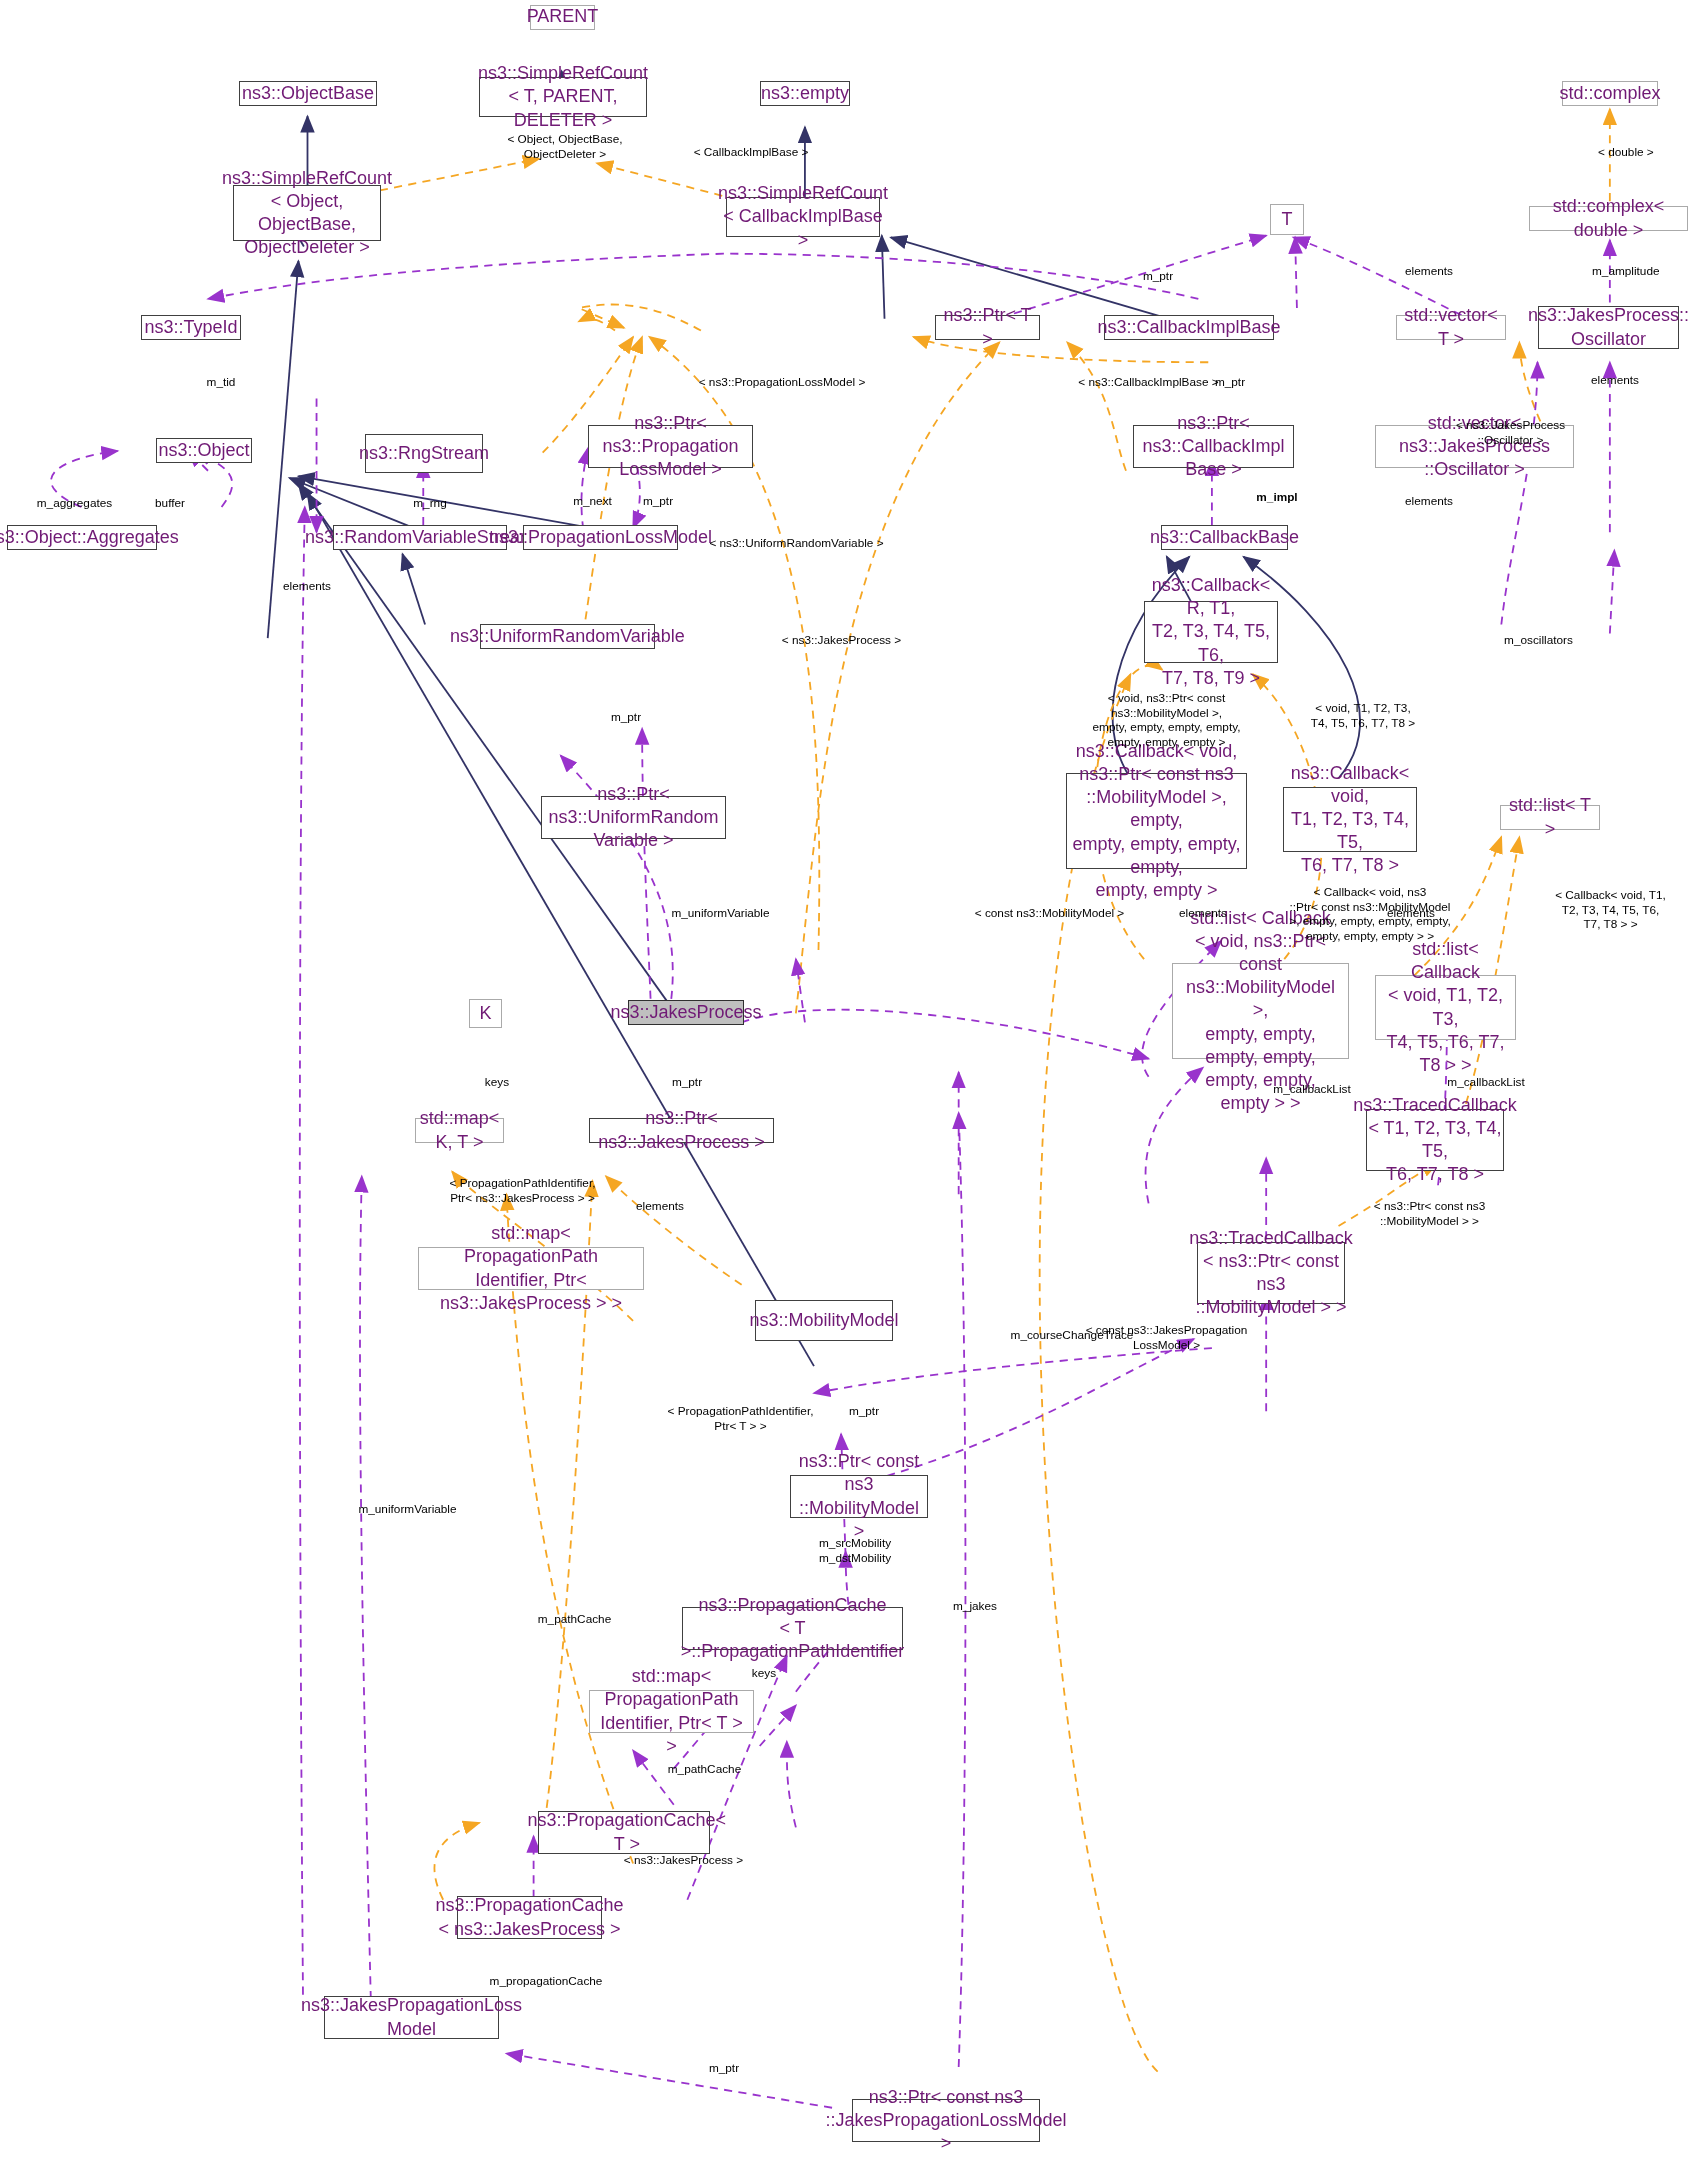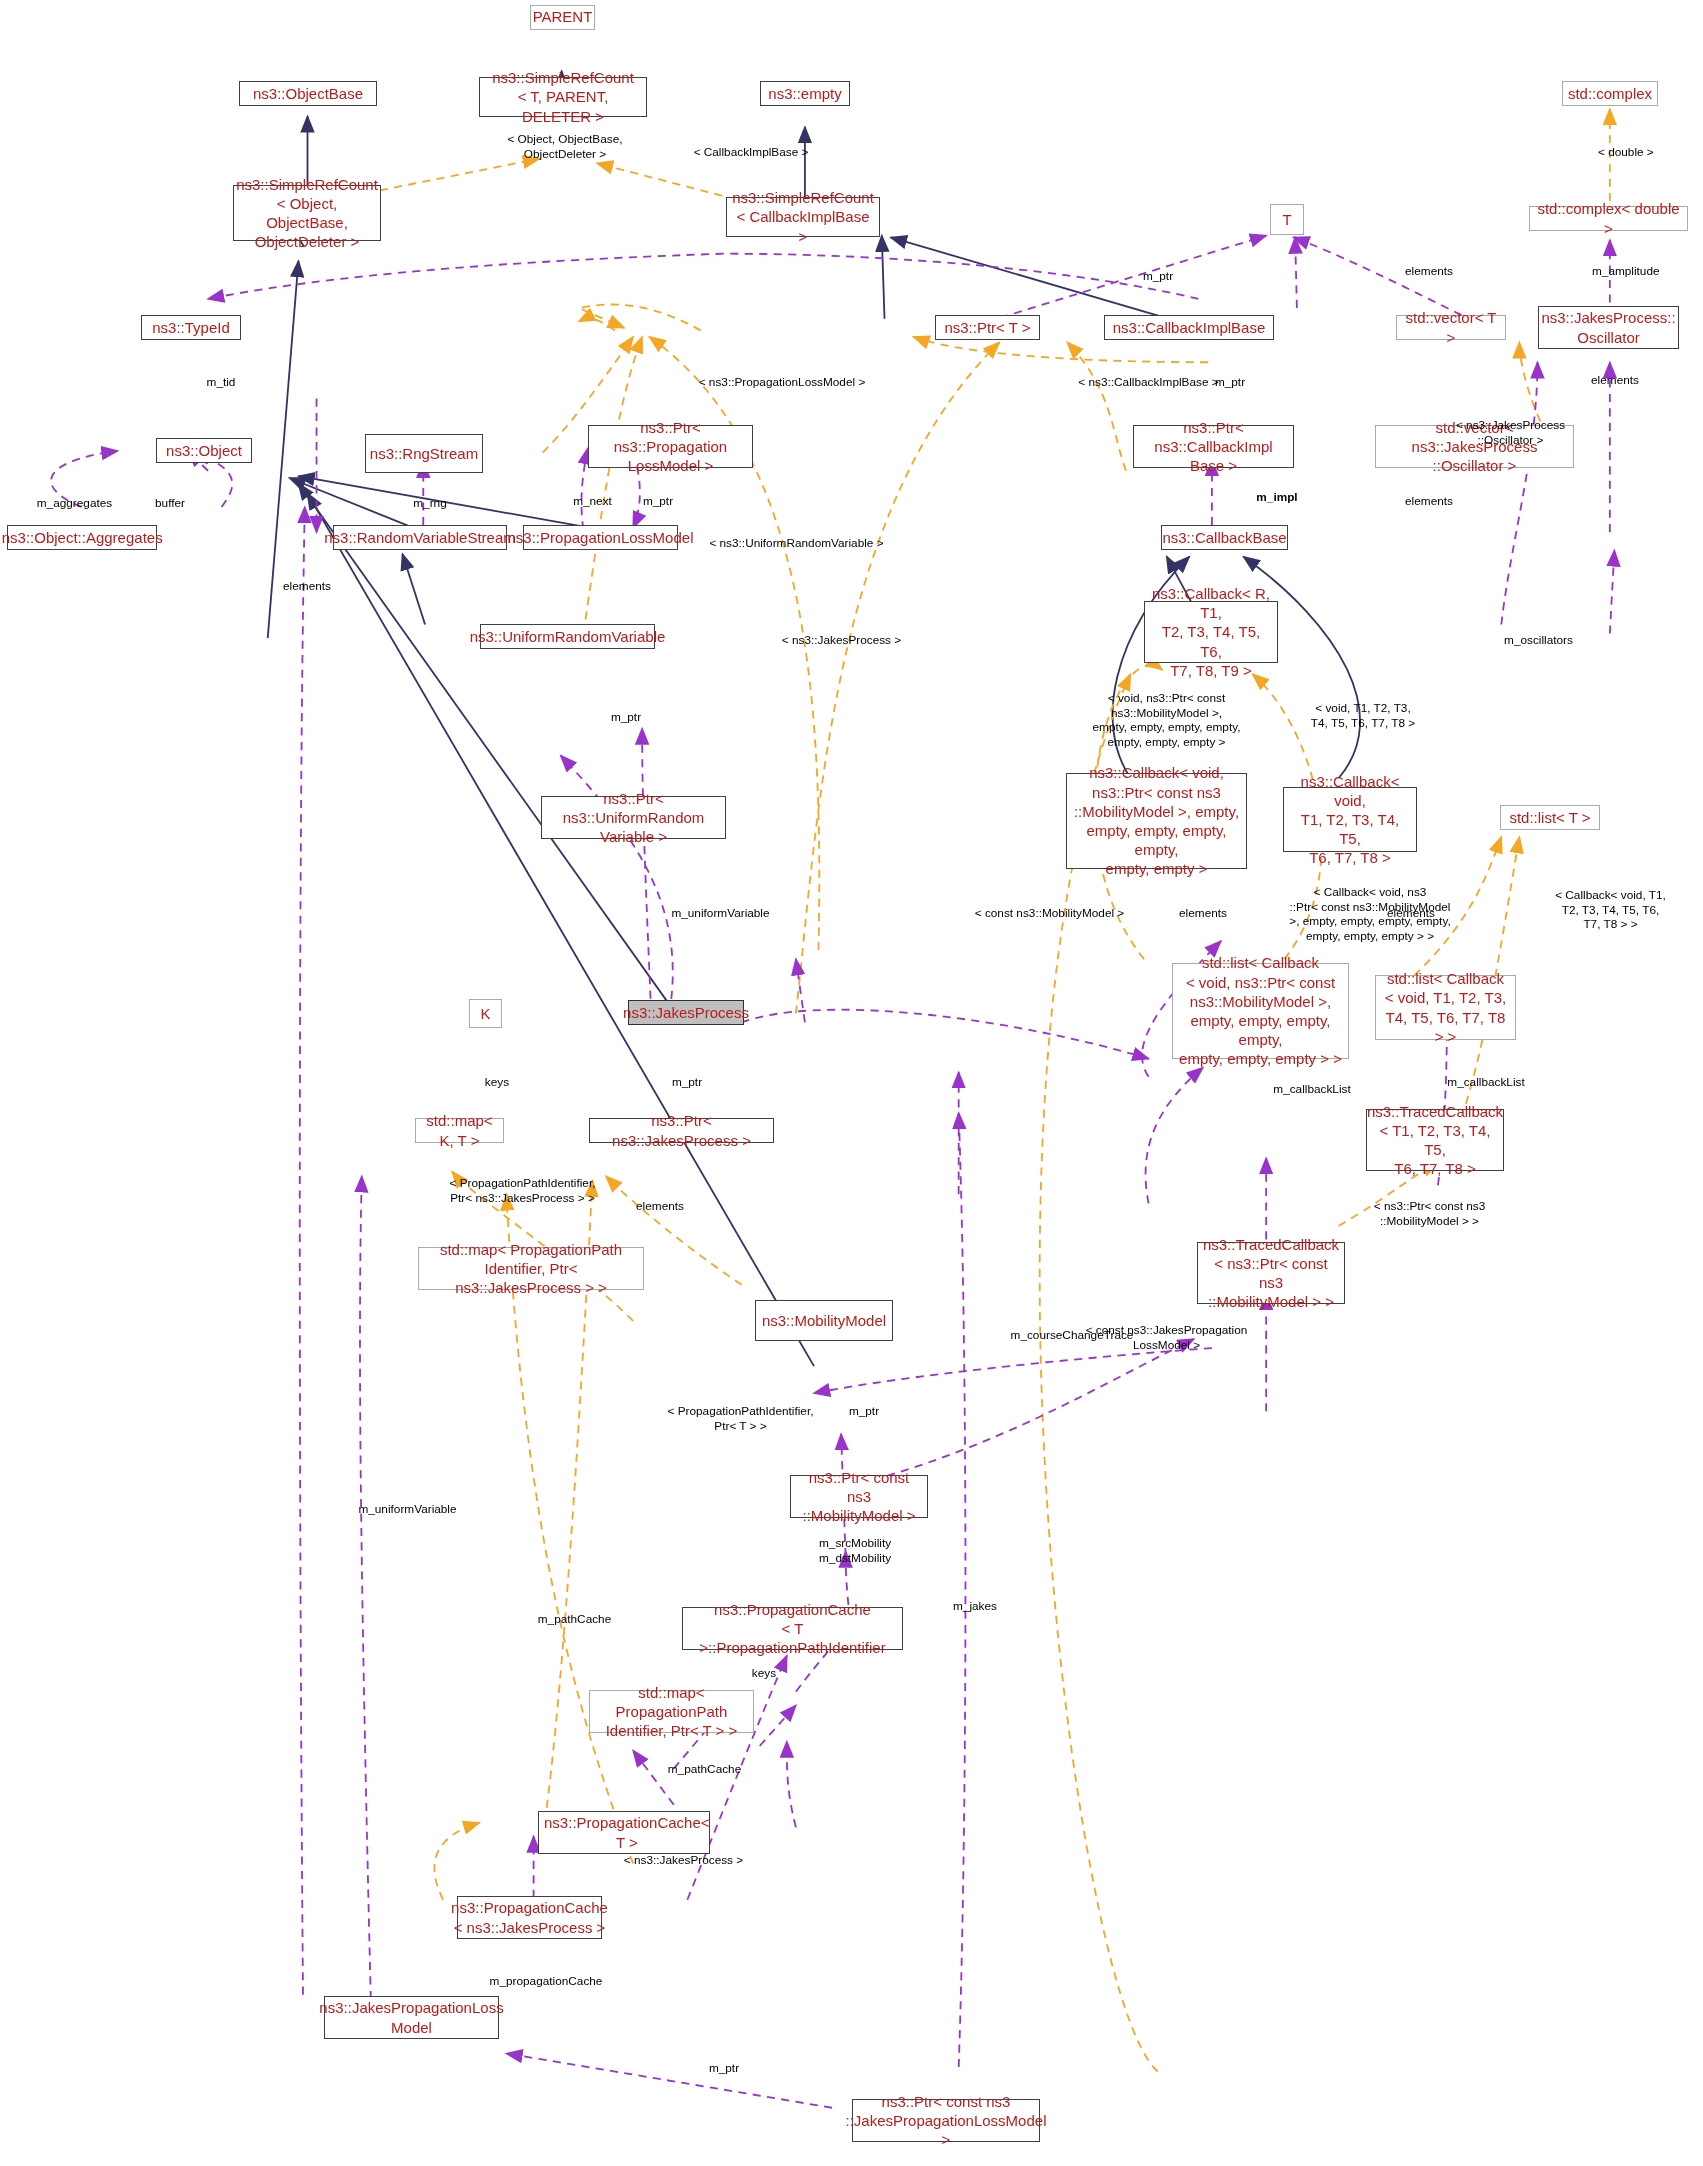--- a/index.html
+++ b/index.html
@@ -4,23 +4,23 @@
 <style>
   html,body{margin:0;padding:0;background:#ffffff;}
   body{font-family:"Liberation Sans", sans-serif;}
   #canvas{position:relative;width:1703px;height:2167px;background:#fff;overflow:hidden;}
   svg.edges{position:absolute;left:0;top:0;width:1703px;height:2167px;pointer-events:none;}
   .node{
     position:absolute;
     box-sizing:border-box;
     display:flex;align-items:center;justify-content:center;
     text-align:center;
-    font-size:15px;
+    font-size:18px;
     line-height:1.28;
-    color:#b91c1c;
+    color:#701a75;
     background:#ffffff;
     border:0.9px solid #aaaaaa;
     padding:2.7px 5.4px;
     white-space:pre-line;
     z-index:5;
   }
   .node.solid{border:1.4px solid #404040;}
   .node.current{background:#bfbfbf;border:1.4px solid #303030;}
   .elabel{
     position:absolute;

